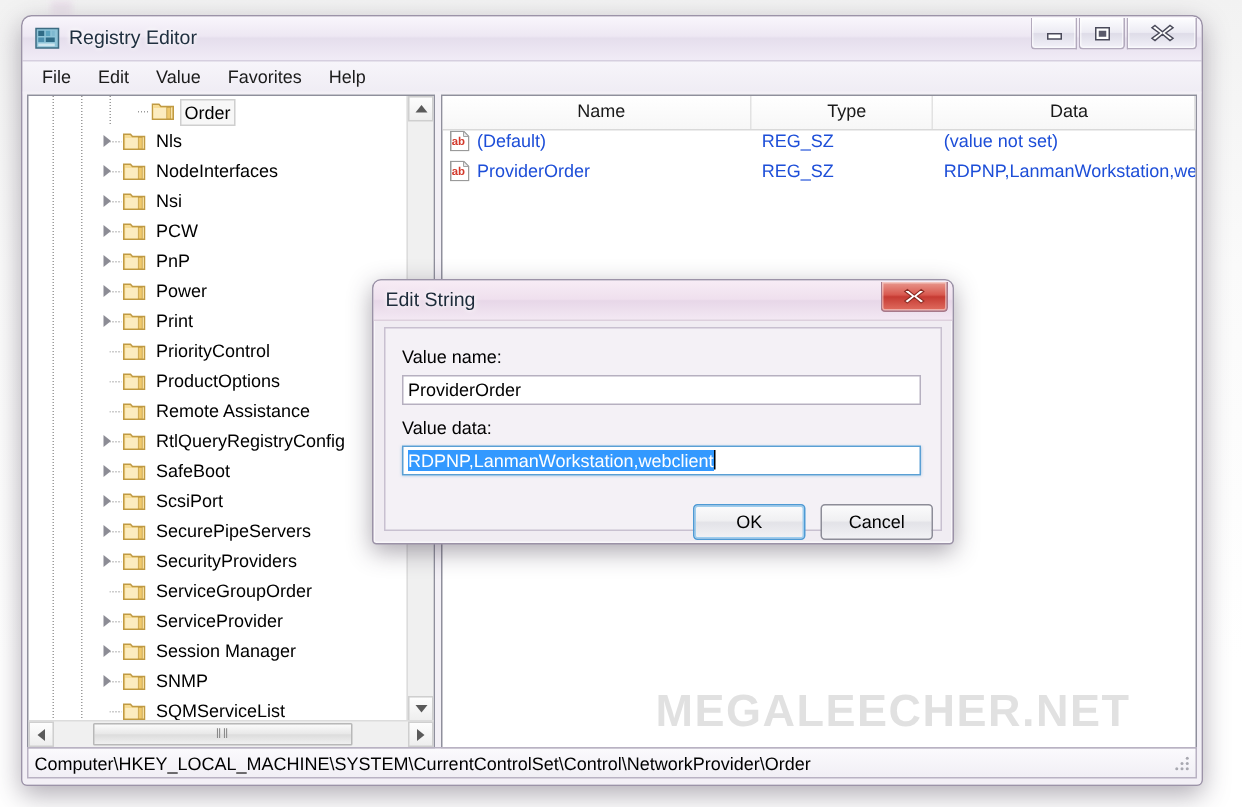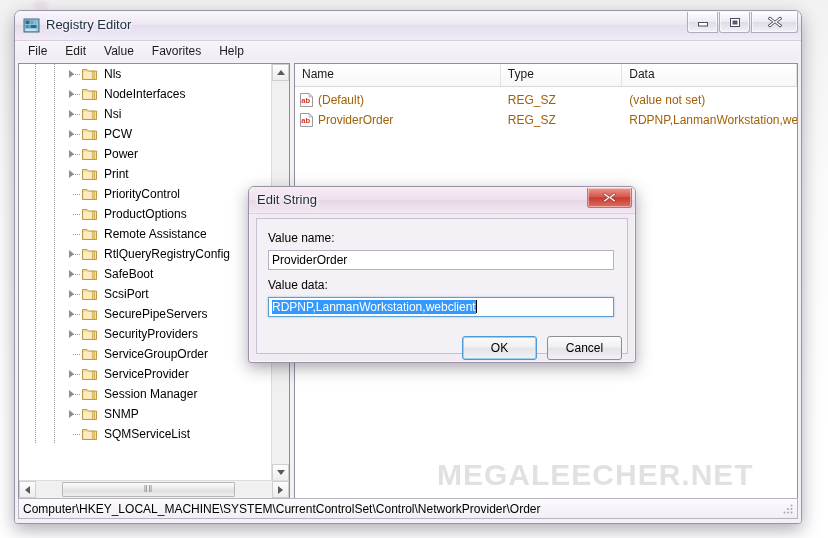--- a/index.html
+++ b/index.html
@@ -214,35 +214,36 @@
     display: flex; align-items: center; justify-content: center;
   }
   .grip { font-size: 9px; color: #8a8a8a; letter-spacing: 1px; line-height: 1; }
 
   
   .lv-header {
     display: flex;
     height: 22px;
     background: linear-gradient(180deg,#ffffff 0%,#f7f7f7 100%);
     border-bottom: 1px solid #d9d9d9;
+    text-align: center;
   }
   .lv-col {
     font-size: 12px; color: #1a1a1a;
     padding: 3px 0 0 7px;
     border-right: 1px solid #e2e2e2;
     box-sizing: border-box;
     overflow: hidden;
     white-space: nowrap;
   }
   .lv-row {
     display: flex;
     height: 20px;
-    align-items: flex-end;
+    align-items: flex-start;
     font-size: 12px;
-    color: #a16207;
+    color: #1d4ed8;
     white-space: nowrap;
   }
   .lv-cell {
     box-sizing: border-box;
     overflow: hidden;
     white-space: nowrap;
     padding-left: 7px;
   }
   .lv-cell.name { display: flex; align-items: center; padding-left: 5px; }
   .abicon {
@@ -414,20 +415,34 @@
       <div class="menuitem">Value</div>
       <div class="menuitem">Favorites</div>
       <div class="menuitem">Help</div>
     </div>
 
     <div class="client">
       <div class="panes">
 
         <div class="pane tree-pane">
           <div class="tree-scroll" id="tree-scroll">
+              <div class="tnode selected">
+                <div class="guides">
+                  <div class="guide" style="left: 16px;"></div>
+                  <div class="guide" style="left: 35px;"></div>
+                  <div class="guide" style="left: 54px;"></div>
+                  <div class="guide-h" style="left: 73px; width: 8px;"></div>
+                </div>
+                <svg class="folder" viewBox="0 0 15 13" style="left: 82px;">
+                  <path d="M0.5 2.5 L5 2.5 L6.3 4 L14.5 4 L14.5 12.5 L0.5 12.5 Z" fill="#f7dc94" stroke="#c09a43"></path>
+                  <path d="M1.5 5 L13.5 5 L13.5 11.8 L1.5 11.8 Z" fill="#fcecc0"></path>
+                  <rect x="10.2" y="4.6" width="2.6" height="7.6" fill="#efc96e" stroke="#c09a43" stroke-width="0.5"></rect>
+                </svg>
+                <div class="tlabel" style="left: 101px;">Order</div>
+              </div>
               <div class="tnode">
                 <div class="guides">
                   <div class="guide" style="left: 16px;"></div>
                   <div class="guide" style="left: 35px;"></div>
                   <div class="guide-h" style="left: 54px; width: 8px;"></div>
                 </div>
                 <div class="expander" style="left: 48px;"></div>
                 <svg class="folder" viewBox="0 0 15 13" style="left: 63px;">
                   <path d="M0.5 2.5 L5 2.5 L6.3 4 L14.5 4 L14.5 12.5 L0.5 12.5 Z" fill="#f7dc94" stroke="#c09a43"></path>
                   <path d="M1.5 5 L13.5 5 L13.5 11.8 L1.5 11.8 Z" fill="#fcecc0"></path>
@@ -469,20 +484,34 @@
                   <div class="guide" style="left: 35px;"></div>
                   <div class="guide-h" style="left: 54px; width: 8px;"></div>
                 </div>
                 <div class="expander" style="left: 48px;"></div>
                 <svg class="folder" viewBox="0 0 15 13" style="left: 63px;">
                   <path d="M0.5 2.5 L5 2.5 L6.3 4 L14.5 4 L14.5 12.5 L0.5 12.5 Z" fill="#f7dc94" stroke="#c09a43"></path>
                   <path d="M1.5 5 L13.5 5 L13.5 11.8 L1.5 11.8 Z" fill="#fcecc0"></path>
                   <rect x="10.2" y="4.6" width="2.6" height="7.6" fill="#efc96e" stroke="#c09a43" stroke-width="0.5"></rect>
                 </svg>
                 <div class="tlabel" style="left: 82px;">PCW</div>
+              </div>
+              <div class="tnode">
+                <div class="guides">
+                  <div class="guide" style="left: 16px;"></div>
+                  <div class="guide" style="left: 35px;"></div>
+                  <div class="guide-h" style="left: 54px; width: 8px;"></div>
+                </div>
+                <div class="expander" style="left: 48px;"></div>
+                <svg class="folder" viewBox="0 0 15 13" style="left: 63px;">
+                  <path d="M0.5 2.5 L5 2.5 L6.3 4 L14.5 4 L14.5 12.5 L0.5 12.5 Z" fill="#f7dc94" stroke="#c09a43"></path>
+                  <path d="M1.5 5 L13.5 5 L13.5 11.8 L1.5 11.8 Z" fill="#fcecc0"></path>
+                  <rect x="10.2" y="4.6" width="2.6" height="7.6" fill="#efc96e" stroke="#c09a43" stroke-width="0.5"></rect>
+                </svg>
+                <div class="tlabel" style="left: 82px;">PnP</div>
               </div>
               <div class="tnode">
                 <div class="guides">
                   <div class="guide" style="left: 16px;"></div>
                   <div class="guide" style="left: 35px;"></div>
                   <div class="guide-h" style="left: 54px; width: 8px;"></div>
                 </div>
                 <div class="expander" style="left: 48px;"></div>
                 <svg class="folder" viewBox="0 0 15 13" style="left: 63px;">
                   <path d="M0.5 2.5 L5 2.5 L6.3 4 L14.5 4 L14.5 12.5 L0.5 12.5 Z" fill="#f7dc94" stroke="#c09a43"></path>

